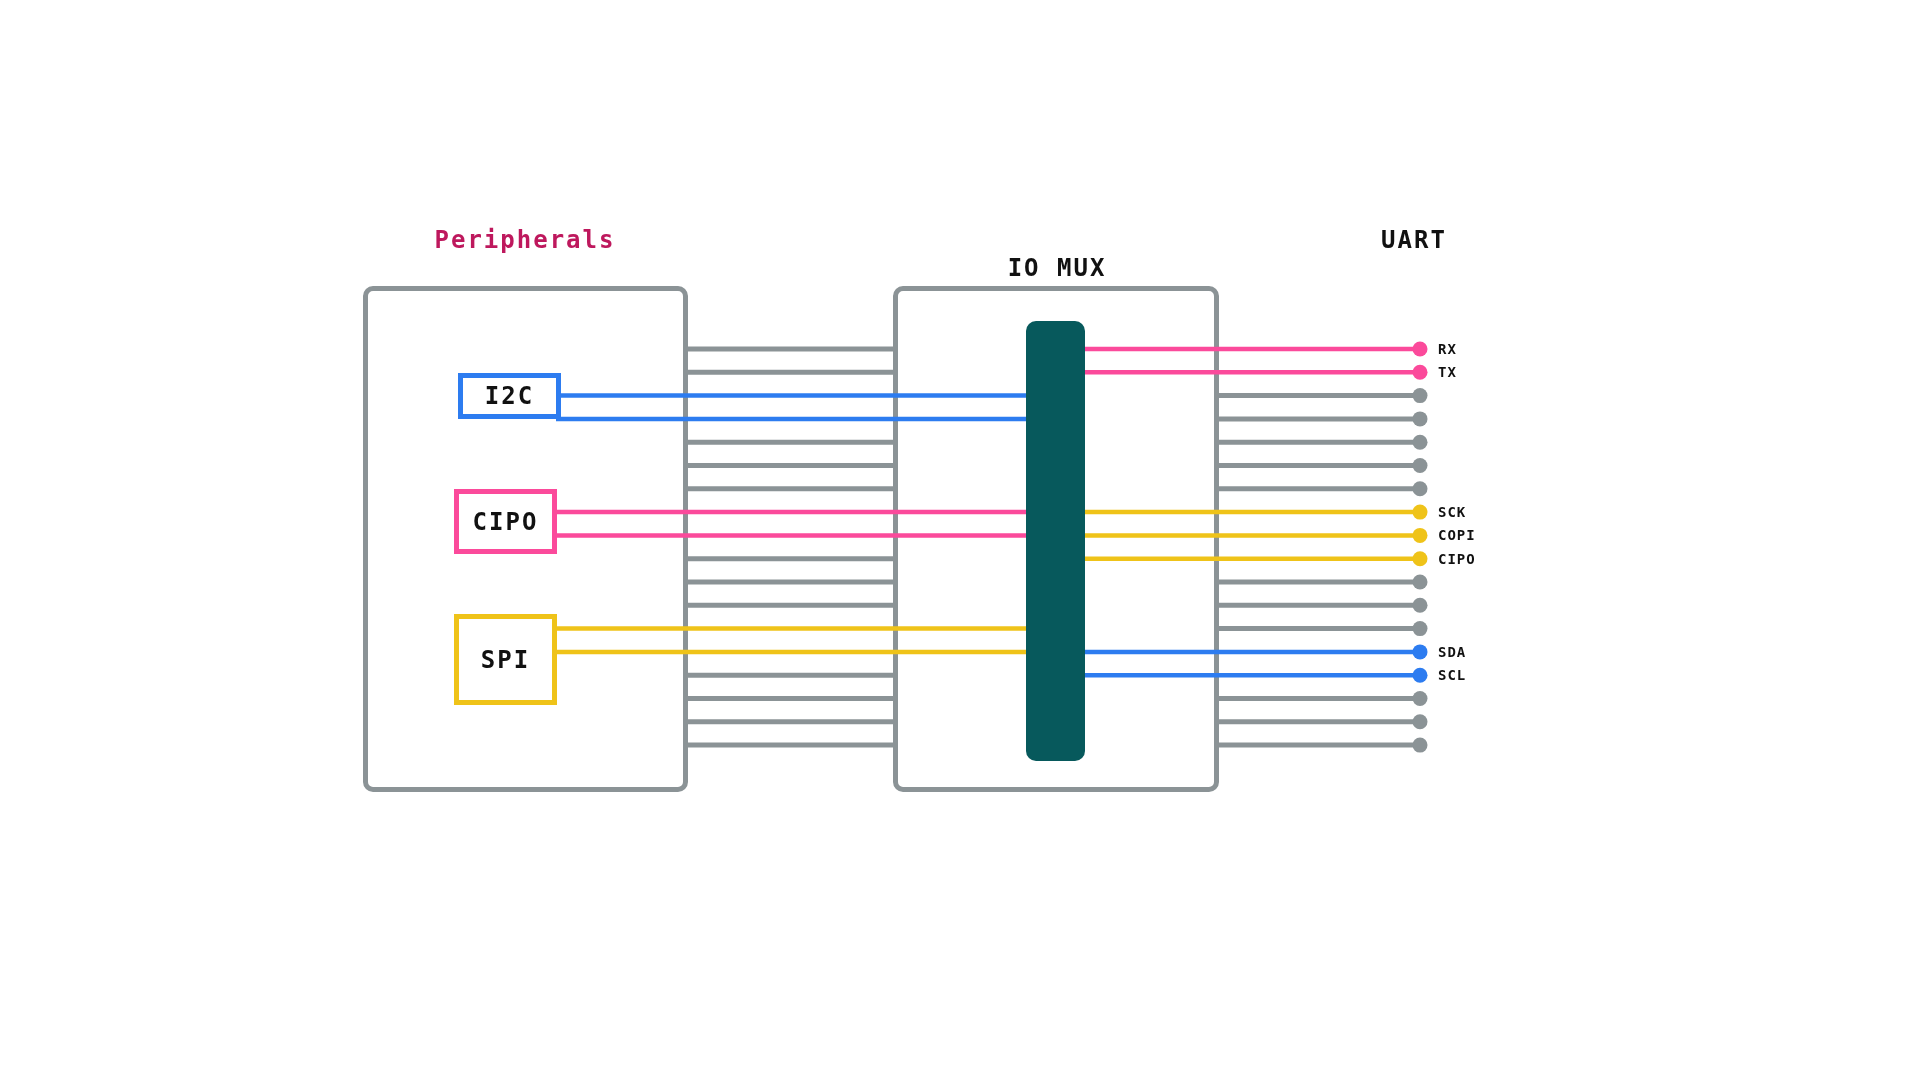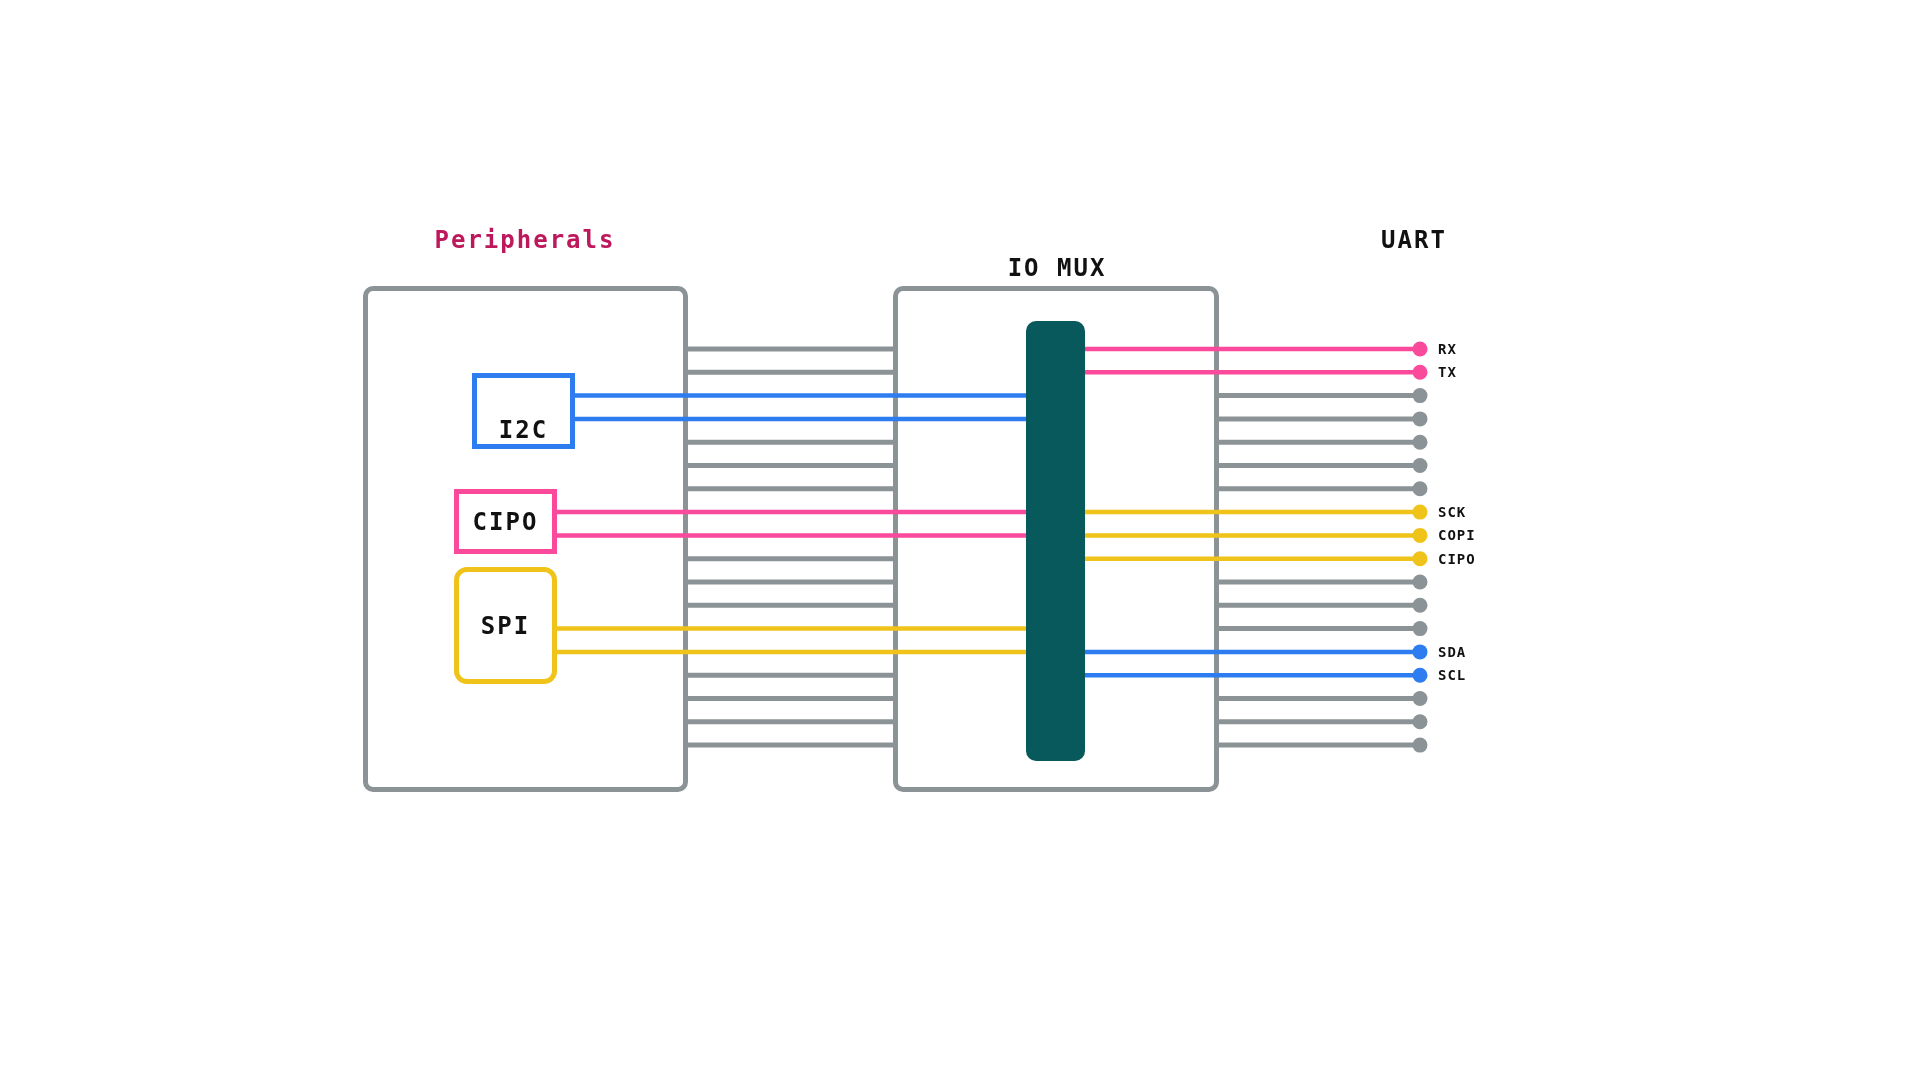--- a/index.html
+++ b/index.html
@@ -89,23 +89,23 @@
       <line x1="684" y1="721.8" x2="896" y2="721.8" stroke="#8B9396" stroke-width="5"></line>
       <line x1="1215" y1="721.8" x2="1420" y2="721.8" stroke="#8B9396" stroke-width="5"></line>
       <circle cx="1420" cy="721.8" r="7.5" fill="#8B9396"></circle>
       <line x1="684" y1="745.1" x2="896" y2="745.1" stroke="#8B9396" stroke-width="5"></line>
       <line x1="1215" y1="745.1" x2="1420" y2="745.1" stroke="#8B9396" stroke-width="5"></line>
       <circle cx="1420" cy="745.1" r="7.5" fill="#8B9396"></circle>
     </svg>
 
   <div class="teal-bar" style="left: 1026px; top: 321px; width: 59px; height: 440px; background: rgb(7, 89, 92);"></div>
 
-  <div class="p-box" style="left: 472px; top: 373px; width: 103px; height: 76px; border-color: rgb(45, 124, 240); align-items: flex-end;">
+  <div class="p-box" style="left: 458px; top: 373px; width: 103px; height: 46px; border-color: rgb(45, 124, 240);">
     <span>I2C</span>
   </div>
   <div class="p-box" style="left: 454px; top: 489px; width: 103px; height: 65px; border-color: rgb(251, 74, 155);">
     <span>CIPO</span>
   </div>
-  <div class="p-box" style="left: 454px; top: 567px; width: 103px; height: 117px; border-color: rgb(239, 195, 25); border-radius: 13px;">
+  <div class="p-box" style="left: 454px; top: 614px; width: 103px; height: 91px; border-color: rgb(239, 195, 25);">
     <span>SPI</span>
   </div>
 
 </div>
 
 </body></html>

